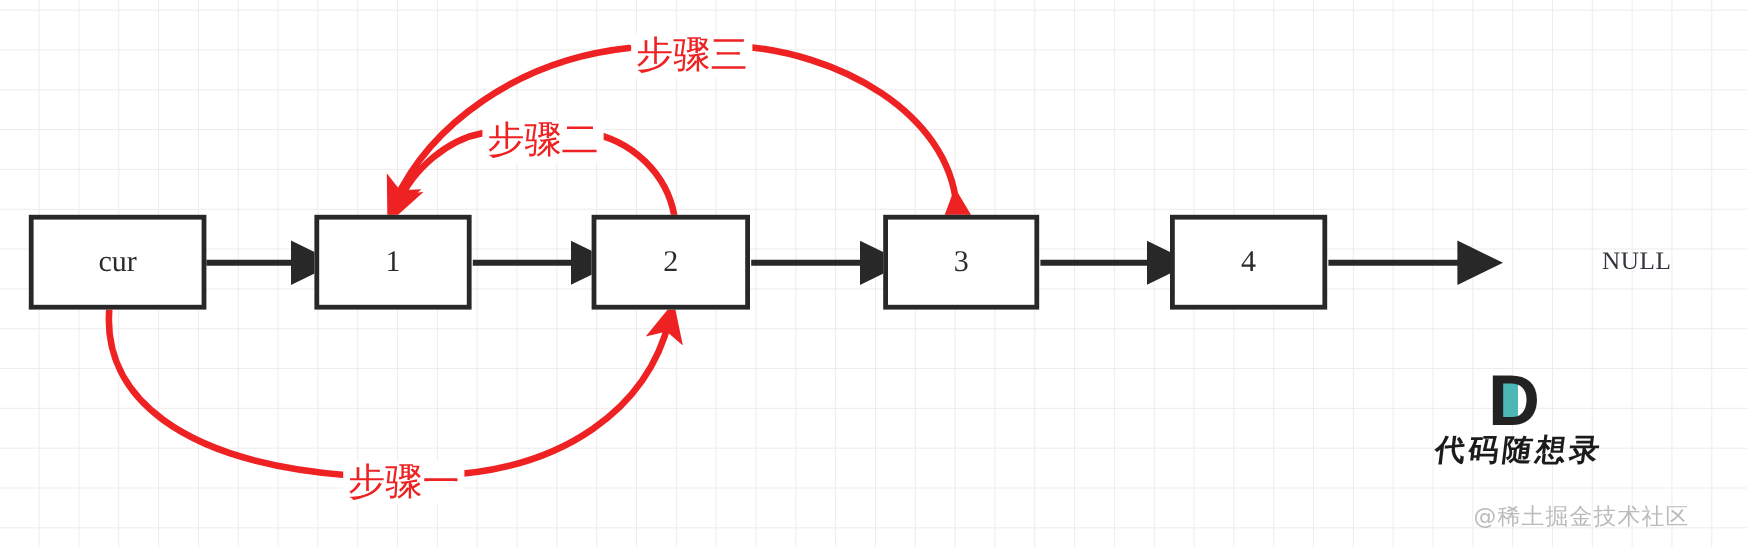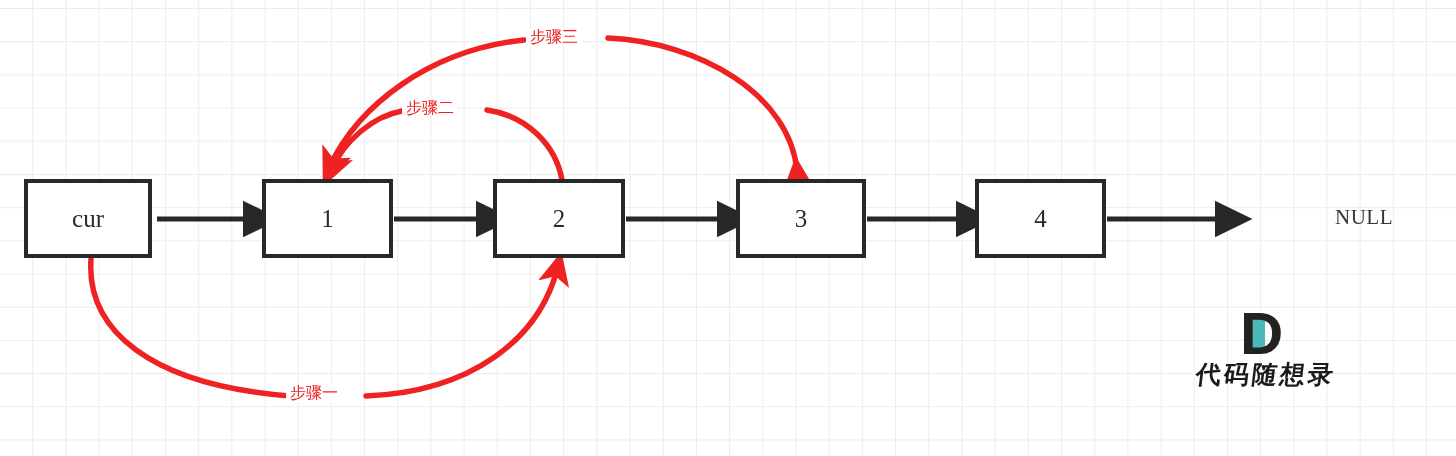--- a/index.html
+++ b/index.html
@@ -45,21 +45,21 @@
   .null-label {
     position: absolute;
     font-family: "Liberation Serif", "DejaVu Serif", serif;
     font-size: 21px;
     color: #33373d;
     letter-spacing: 0.5px;
   }
   .step-label {
     position: absolute;
     font-family: "Liberation Serif", "DejaVu Serif", serif;
-    font-size: 16px;
+    font-size: 31px;
     color: #ee2222;
     background: #ffffff;
     padding: 0 4px;
     line-height: 1.15;
     white-space: nowrap;
     text-align: center;
   }
   
   #watermark {
     position: absolute;
@@ -143,21 +143,21 @@
     <path d="M 91 259 C 86 330, 150 385, 290 396" stroke="#ee2222" stroke-width="5.5" fill="none" stroke-linecap="round"></path>
     <path d="M 366 396 C 470 392, 540 340, 558 266" stroke="#ee2222" stroke-width="5.5" fill="none" stroke-linecap="round" marker-end="url(#redArrow)"></path>
 
     <path d="M 562 180 C 556 146, 528 116, 487 110" stroke="#ee2222" stroke-width="5.5" fill="none" stroke-linecap="round"></path>
     <path d="M 402 111 C 374 116, 344 140, 331 171" stroke="#ee2222" stroke-width="5.5" fill="none" stroke-linecap="round" marker-end="url(#redArrow)"></path>
 
     <path d="M 797 171 C 790 95, 700 42, 608 38" stroke="#ee2222" stroke-width="5.5" fill="none" stroke-linecap="round" marker-start="url(#redArrow)"></path>
     <path d="M 524 40 C 430 50, 358 105, 329 168" stroke="#ee2222" stroke-width="5.5" fill="none" stroke-linecap="round" marker-end="url(#redArrow)"></path>
   </svg>
 
-  <div class="node-box" style="left:24px; top:179px; width:128px; height:79px;">
+  <div class="node-box" style="left:24px; top:179px; width:148px; height:79px;">
     <span class="node-label">cur</span>
   </div>
 
   <div class="node-box" style="left:262px; top:179px; width:131px; height:79px;">
     <span class="node-label">1</span>
   </div>
 
   <div class="node-box" style="left:493px; top:179px; width:132px; height:79px;">
     <span class="node-label">2</span>
   </div>
@@ -177,15 +177,16 @@
   <div class="step-label" style="left:402px; top:99px;">步骤二</div>
 
   <div class="step-label" style="left:526px; top:28px;">步骤三</div>
 
   <div id="watermark">
     <div class="wm-logo-row">
       <div class="wm-teal"></div>
       <div class="wm-d">D</div>
     </div>
     <div class="wm-title">代码随想录</div>
+    <div class="wm-source">@稀土掘金技术社区</div>
   </div>
 
 </div>
 
 </body></html>

